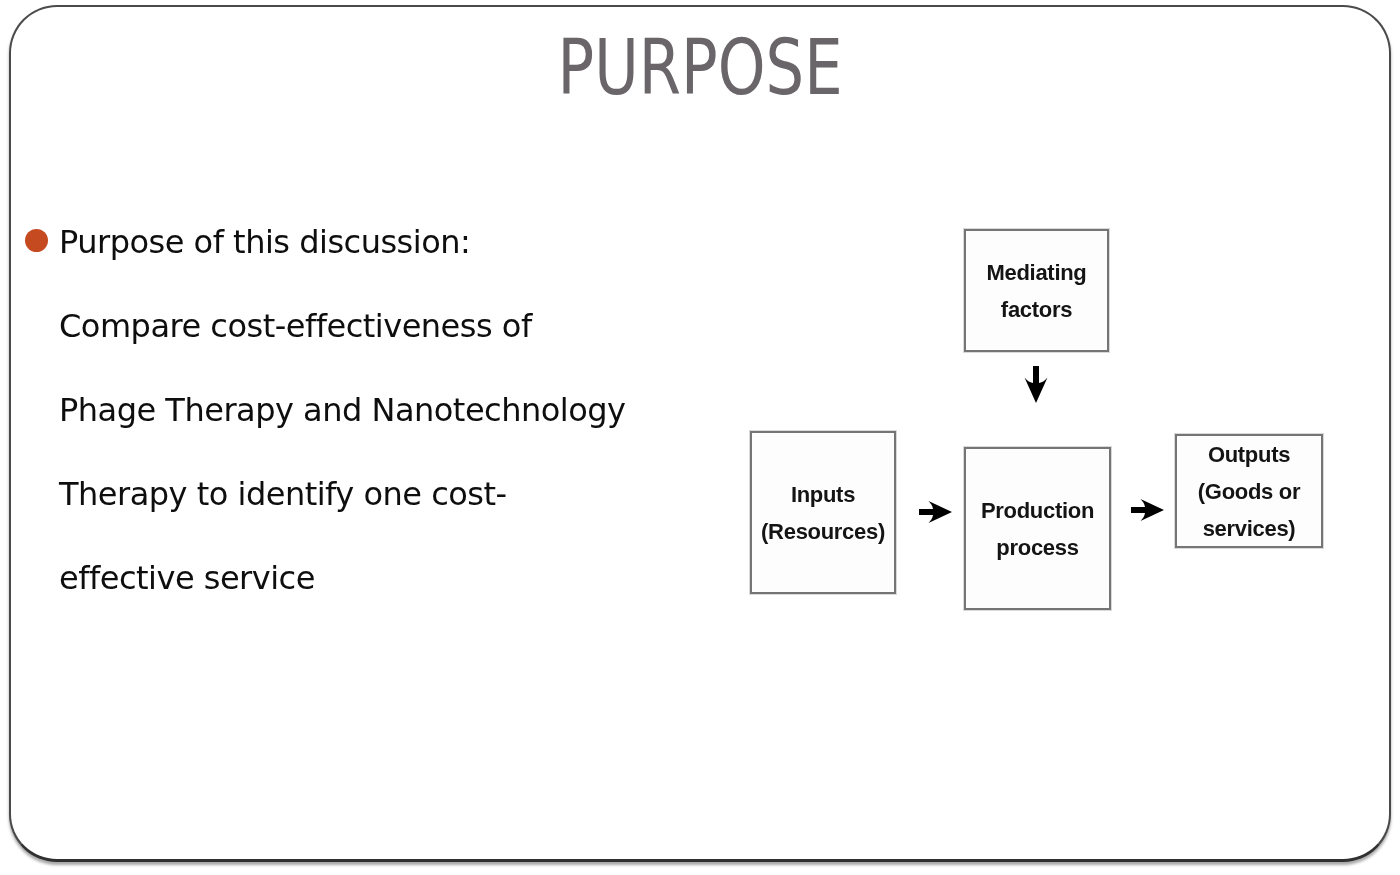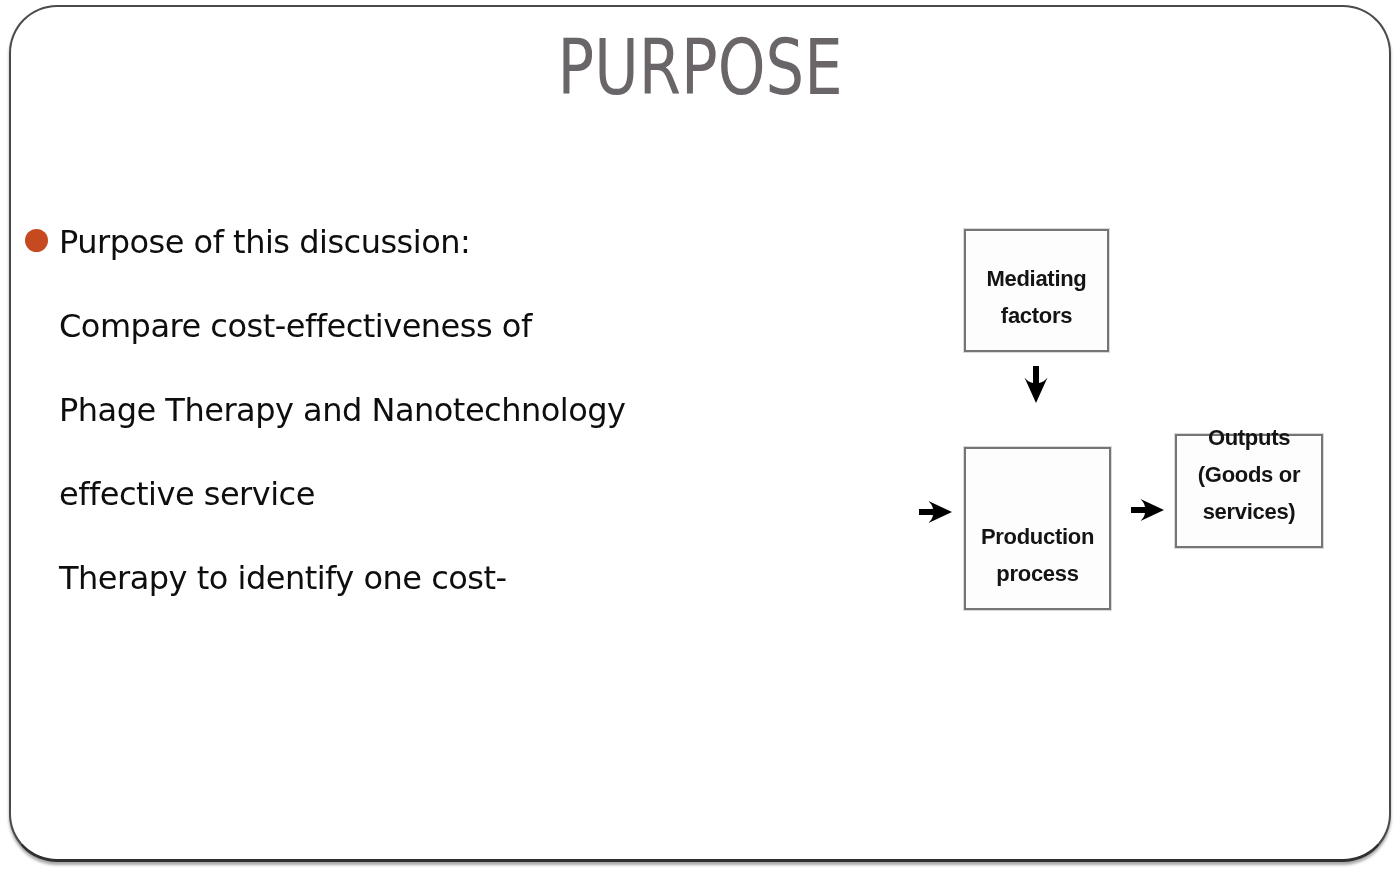--- a/index.html
+++ b/index.html
@@ -68,21 +68,21 @@
     width: 655px; height: 535px;
     background: #ffffff;
     z-index: 2;
   }
   .dbox {
     position: absolute;
     background: #fdfdfd;
     border: 2px solid #757575;
     box-shadow: 0 0 0 1px #d9d9d9;
     display: flex;
-    align-items: flex-end;
+    align-items: center;
     justify-content: center;
     text-align: center;
     font-family: "Liberation Sans", sans-serif;
     font-weight: 700;
     font-size: 22px;
     line-height: 37px;
     color: #141414;
     letter-spacing: -0.3px;
     padding: 16px;
   }
@@ -105,34 +105,37 @@
     <div class="title">
       <span class="squeeze">PURPOSE</span>
     </div>
 
     <span class="bullet-dot"></span>
 
     <div class="text-block">
       <div class="text-line">Purpose of this discussion:</div>
       <div class="text-line">Compare cost-effectiveness of</div>
       <div class="text-line">Phage Therapy and Nanotechnology</div>
+      <div class="text-line">Therapy to identify one cost-</div>
       <div class="text-line">effective service</div>
-      <div class="text-line">Therapy to identify one cost-</div>
     </div>
 
     <div class="diagram">
 
       <div class="dbox box-mediating">
         <span>Mediating factors</span>
       </div>
 
       <svg class="arrow arrow-down" width="28" height="38" viewBox="0 0 28 38">
         <path d="M11 0 h6 v17 c3.5 -0.5 6 -2.5 8.5 -5.5 L14 37 2.5 11.5 C5 14.5 7.5 16.5 11 17 Z" fill="#000000"></path>
       </svg>
 
+      <div class="dbox box-inputs">
+        <span>Inputs (Resources)</span>
+      </div>
 
       <svg class="arrow arrow-right1" width="34" height="30" viewBox="0 0 34 30">
         <path d="M0 12 h14 c-0.5 -3 -2 -5.5 -4.5 -8 L33 15 9.5 26 c2.5 -2.5 4 -5 4.5 -8 H0 Z" fill="#000000"></path>
       </svg>
 
       <div class="dbox box-production">
         <span>Production process</span>
       </div>
 
       <svg class="arrow arrow-right2" width="34" height="30" viewBox="0 0 34 30">

